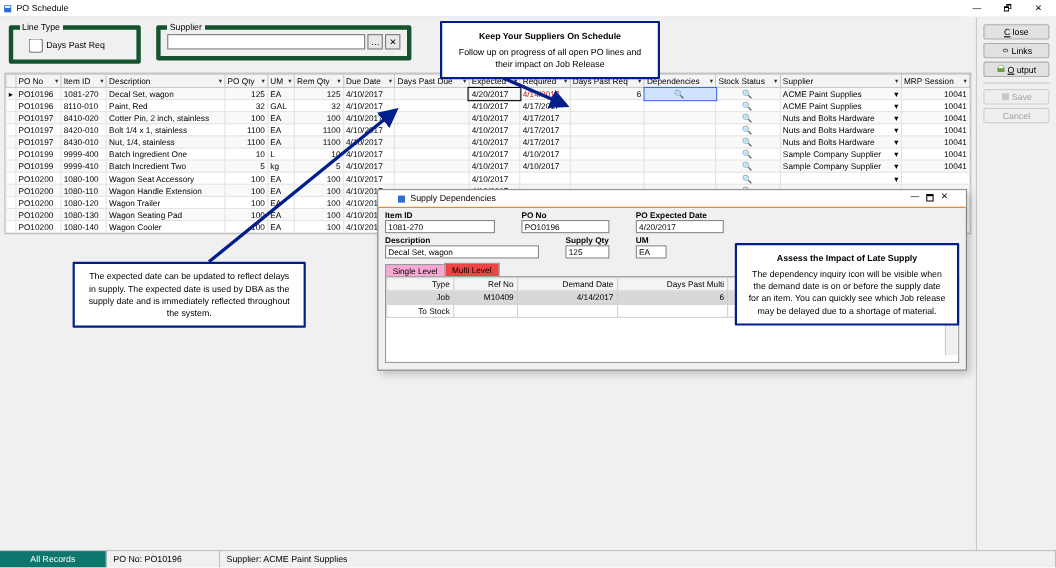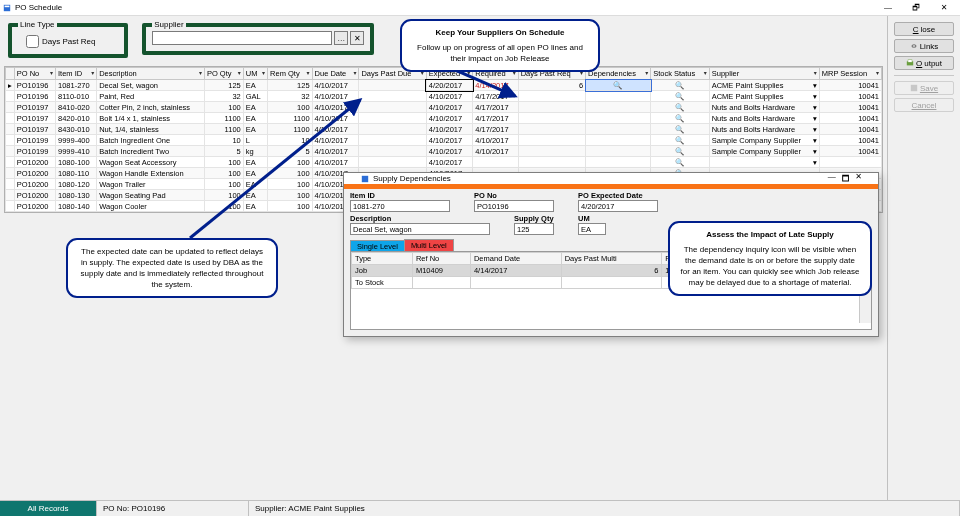--- a/index.html
+++ b/index.html
@@ -69,21 +69,20 @@
     align-items: center;
     justify-content: center;
     gap: 2px;
     cursor: pointer;
   }
   .sidebar button.disabled {
     color: #a0a0a0;
     border-color: #d0d0d0;
     background: #efefef;
     cursor: default;
-    text-decoration: underline;
   }
   .sidebar hr {
     border: none;
     border-top: 1px solid #c8c8c8;
     margin: 2px 0;
   }
   .filters {
     position: relative;
     padding: 4px 6px 4px 8px;
   }
@@ -111,21 +110,21 @@
   }
   .callout {
     position: absolute;
     border: 2px solid #001f8c;
     background: #fff;
     padding: 6px 10px;
     text-align: center;
     font-size: 8px;
     line-height: 11px;
     z-index: 50;
-    border-radius: 11px;
+    border-radius: 1px;
   }
   .callout .co-title { font-weight: bold; margin-bottom: 4px; }
   .grid {
     position: relative;
     margin-top: 4px;
     background: #fff;
     border: 1px solid #b0b0b0;
     font-size: 7.5px;
   }
   .grid table { border-collapse: collapse; width: 100%; }
@@ -179,43 +178,43 @@
     box-shadow: 3px 3px 8px rgba(0,0,0,.25);
     z-index: 40;
   }
   .dialog .titlebar2 {
     height: 16px;
     background: #fff;
     display: flex;
     align-items: center;
     padding: 0 16px;
     font-size: 8px;
-    border-bottom: 5px solid #f97316;
+    border-bottom: 1px solid #f97316;
   }
   .dialog .titlebar2 .wc { margin-left: auto; display: flex; gap: 6px; }
   .dialog .body { padding: 2px 6px 6px 6px; }
   .dialog .form-row { display: flex; gap: 24px; margin-bottom: 2px; }
   .dialog .form-row .field { display: flex; flex-direction: column; }
   .dialog .form-row label { font-weight: bold; font-size: 7.5px; }
   .dialog .form-row input {
     height: 12px; font-size: 7.5px; background: #fff;
     border: 1px solid #888; padding: 0 2px;
   }
   .tabs { margin-top: 4px; }
   .tabs .tabstrip { display: flex; }
   .tabs .tab {
     border: 1px solid #999; border-bottom: none;
     padding: 1px 6px; background: #ef4444; font-size: 7.5px;
     margin-right: -1px; cursor: pointer;
   }
-  .tabs .tab.active { background: #0ea5e9; position: relative; top: 1px; }
+  .tabs .tab.active { background: #f9a8d4; position: relative; top: 1px; }
   .tabs .pane { border: 1px solid #999; background: #fff; }
   .dep-table { width: 100%; border-collapse: collapse; font-size: 7.5px; }
   .dep-table th, .dep-table td {
-    border: 1px solid #d0d0d0; padding: 1px 3px; text-align: left; height: 11px;
+    border: 1px solid #d0d0d0; padding: 1px 3px; text-align: right; height: 11px;
   }
   .dep-table th { background: #f4f4f4; font-weight: normal; }
   .dep-table td.right { text-align: right; }
   .arrow {
     position: absolute; z-index: 45; pointer-events: none;
   }
   svg.icon { width: 8px; height: 8px; }
   .highlight-cell {
     background: #cfe3ff !important;
     outline: 1px solid #3a6fd8;
@@ -666,15 +665,15 @@
           <rect x="1" y="1" width="8" height="8" fill="#c8c8c8"></rect>
         </svg>
       <span>Save</span>
     </button>
     <button class="disabled">Cancel</button>
   </div>
 </div>
 
 <div class="status-bar">
   <div class="seg blue">All Records</div>
-  <div class="seg" style="width:152px">PO No: PO10196</div>
+  <div class="seg" style="width:103px">PO No: PO10196</div>
   <div class="seg" style="flex:1">Supplier: ACME Paint Supplies</div>
 </div>
 
 </body></html>

